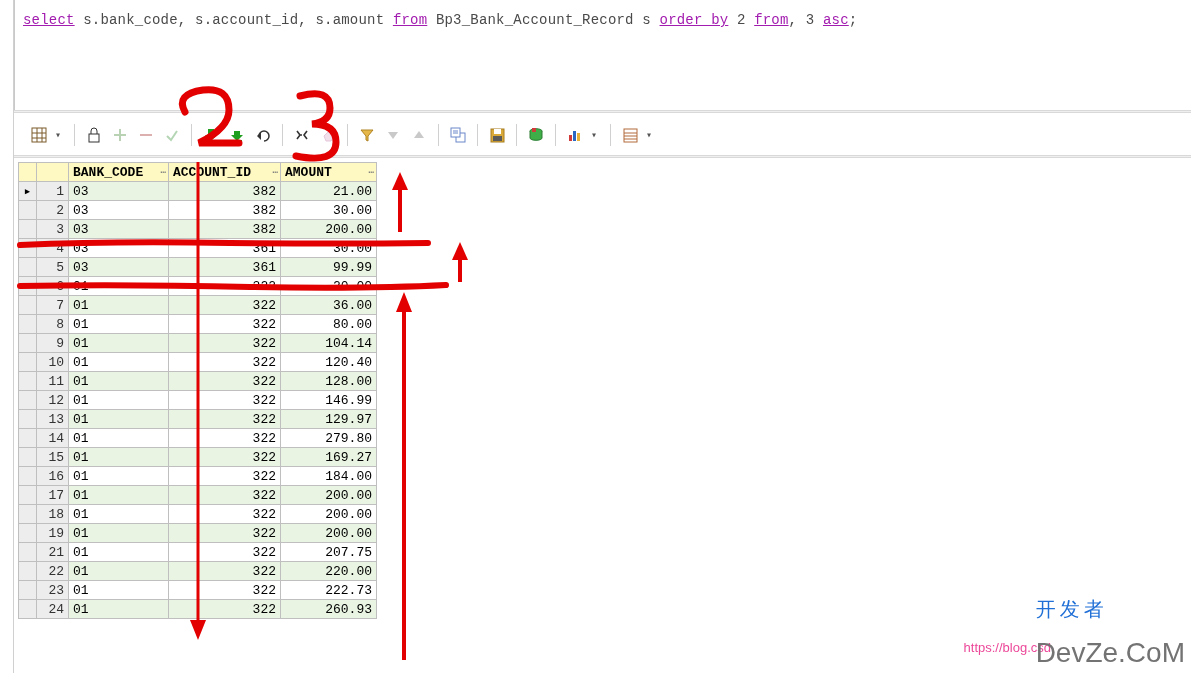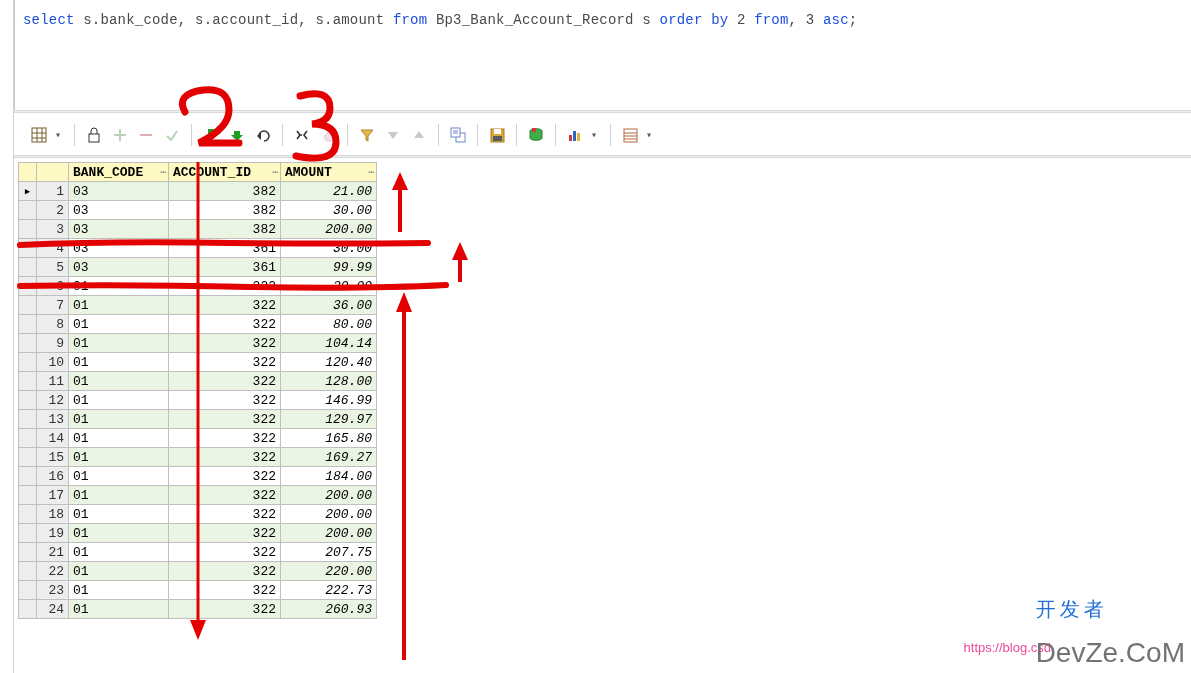--- a/index.html
+++ b/index.html
@@ -1,37 +1,37 @@
 <!DOCTYPE html>
 <html><head>
 <meta charset="utf-8">
 <style>
   * { box-sizing: border-box; margin: 0; padding: 0; }
   html, body { width: 1191px; height: 673px; font-family: "Courier New", monospace; font-size: 13px; background: #fff; overflow: hidden; }
   .root { position: relative; width: 100%; height: 100%; }
   .left-rail { position: absolute; left: 0; top: 0; width: 14px; height: 100%; background: #fff; border-right: 1px solid #d0d0d0; }
   .sql-area { position: absolute; left: 14px; top: 0; right: 0; height: 110px; border-left: 1px solid #c9c9c9; padding: 12px 8px 8px 8px; font-size: 14px; letter-spacing: 0.2px; background: #fff; }
-  .sql-area .kw { color: #1d4ed8; }
+  .sql-area .kw { color: #a21caf; text-decoration: underline; }
   .sql-area .txt { color: #4a4a4a; }
   .divider-thin { position: absolute; left: 14px; right: 0; top: 110px; height: 3px; background: #efefef; border-top: 1px solid #d9d9d9; border-bottom: 1px solid #d9d9d9; }
   .toolbar { position: absolute; left: 18px; right: 0; top: 118px; height: 34px; display: flex; align-items: center; gap: 0; padding-left: 8px; background: #fff; }
   .tb-btn { display: inline-flex; align-items: center; justify-content: center; width: 26px; height: 26px; cursor: pointer; }
   .tb-dd { width: 12px; text-align: center; color: #555; font-size: 10px; cursor: pointer; margin-right: 4px; }
   .tb-sep { width: 1px; height: 22px; background: #d0d0d0; margin: 0 6px; }
   .divider-thin2 { position: absolute; left: 14px; right: 0; top: 155px; height: 3px; background: #efefef; border-top: 1px solid #d9d9d9; border-bottom: 1px solid #d9d9d9; }
   .grid-wrap { position: absolute; left: 18px; top: 162px; }
   table.grid { border-collapse: collapse; font-family: "Courier New", monospace; font-size: 13px; }
   table.grid th, table.grid td { border: 1px solid #bfbfbf; height: 19px; padding: 0 4px; }
   table.grid th { background: #fef9c3; font-weight: bold; text-align: left; position: relative; }
   table.grid th.rownumhead { width: 18px; }
   table.grid td.rowmark { width: 18px; background: #ededed; text-align: center; }
   table.grid td.rownum { background: #ededed; text-align: right; padding-right: 4px; color: #333; }
   table.grid td.bank { text-align: left; }
   table.grid td.acct { text-align: right; }
-  table.grid td.amt { text-align: right; font-style: italic; }
+  table.grid td.amt { text-align: right; }
   table.grid tbody tr:nth-child(odd) td.bank,
   table.grid tbody tr:nth-child(odd) td.acct,
   table.grid tbody tr:nth-child(odd) td.amt { background: #e9f4e2; }
   table.grid tbody tr:nth-child(even) td.bank,
   table.grid tbody tr:nth-child(even) td.acct,
   table.grid tbody tr:nth-child(even) td.amt { background: #ffffff; }
   th .sortmark { position: absolute; right: 2px; top: 3px; font-size: 9px; color: #777; }
   .col-bank { width: 100px; }
   .col-acct { width: 112px; }
   .col-amt { width: 96px; }
@@ -281,21 +281,21 @@
             <td class="rownum col-rownum">13</td>
             <td class="bank col-bank">01</td>
             <td class="acct col-acct">322</td>
             <td class="amt col-amt">129.97</td>
           </tr>
           <tr>
             <td class="rowmark"></td>
             <td class="rownum col-rownum">14</td>
             <td class="bank col-bank">01</td>
             <td class="acct col-acct">322</td>
-            <td class="amt col-amt">165.80</td>
+            <td class="amt col-amt">279.80</td>
           </tr>
           <tr>
             <td class="rowmark"></td>
             <td class="rownum col-rownum">15</td>
             <td class="bank col-bank">01</td>
             <td class="acct col-acct">322</td>
             <td class="amt col-amt">169.27</td>
           </tr>
           <tr>
             <td class="rowmark"></td>

